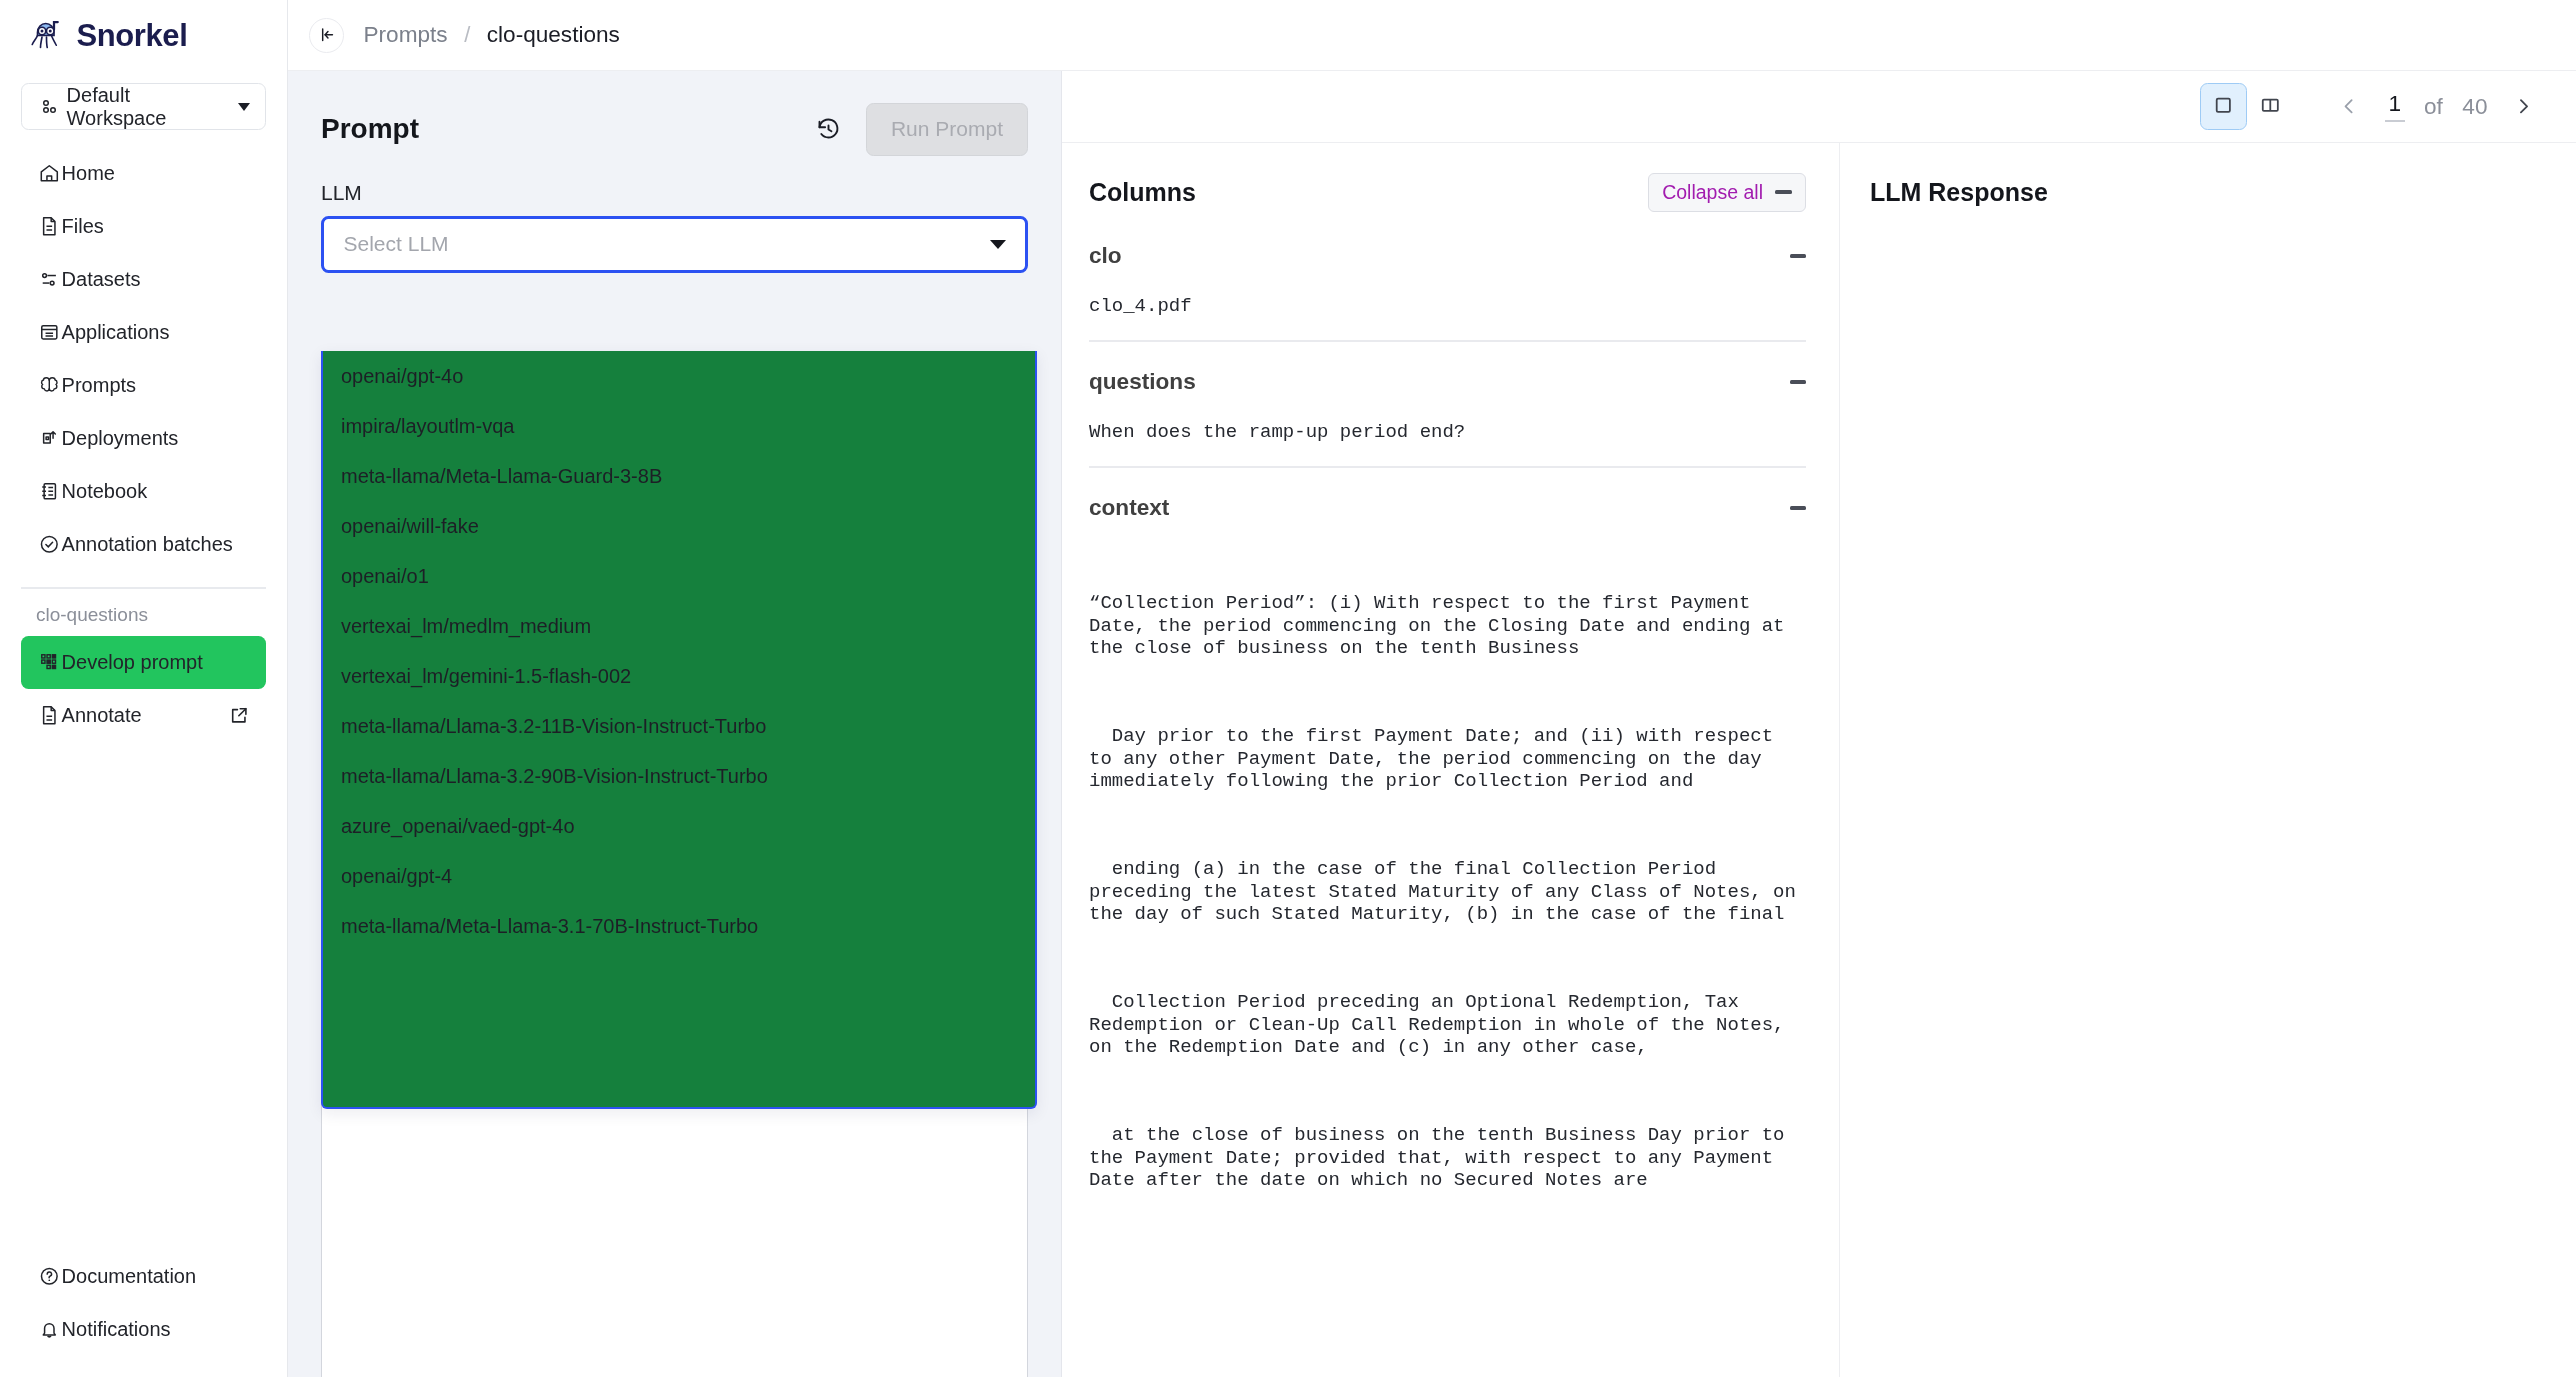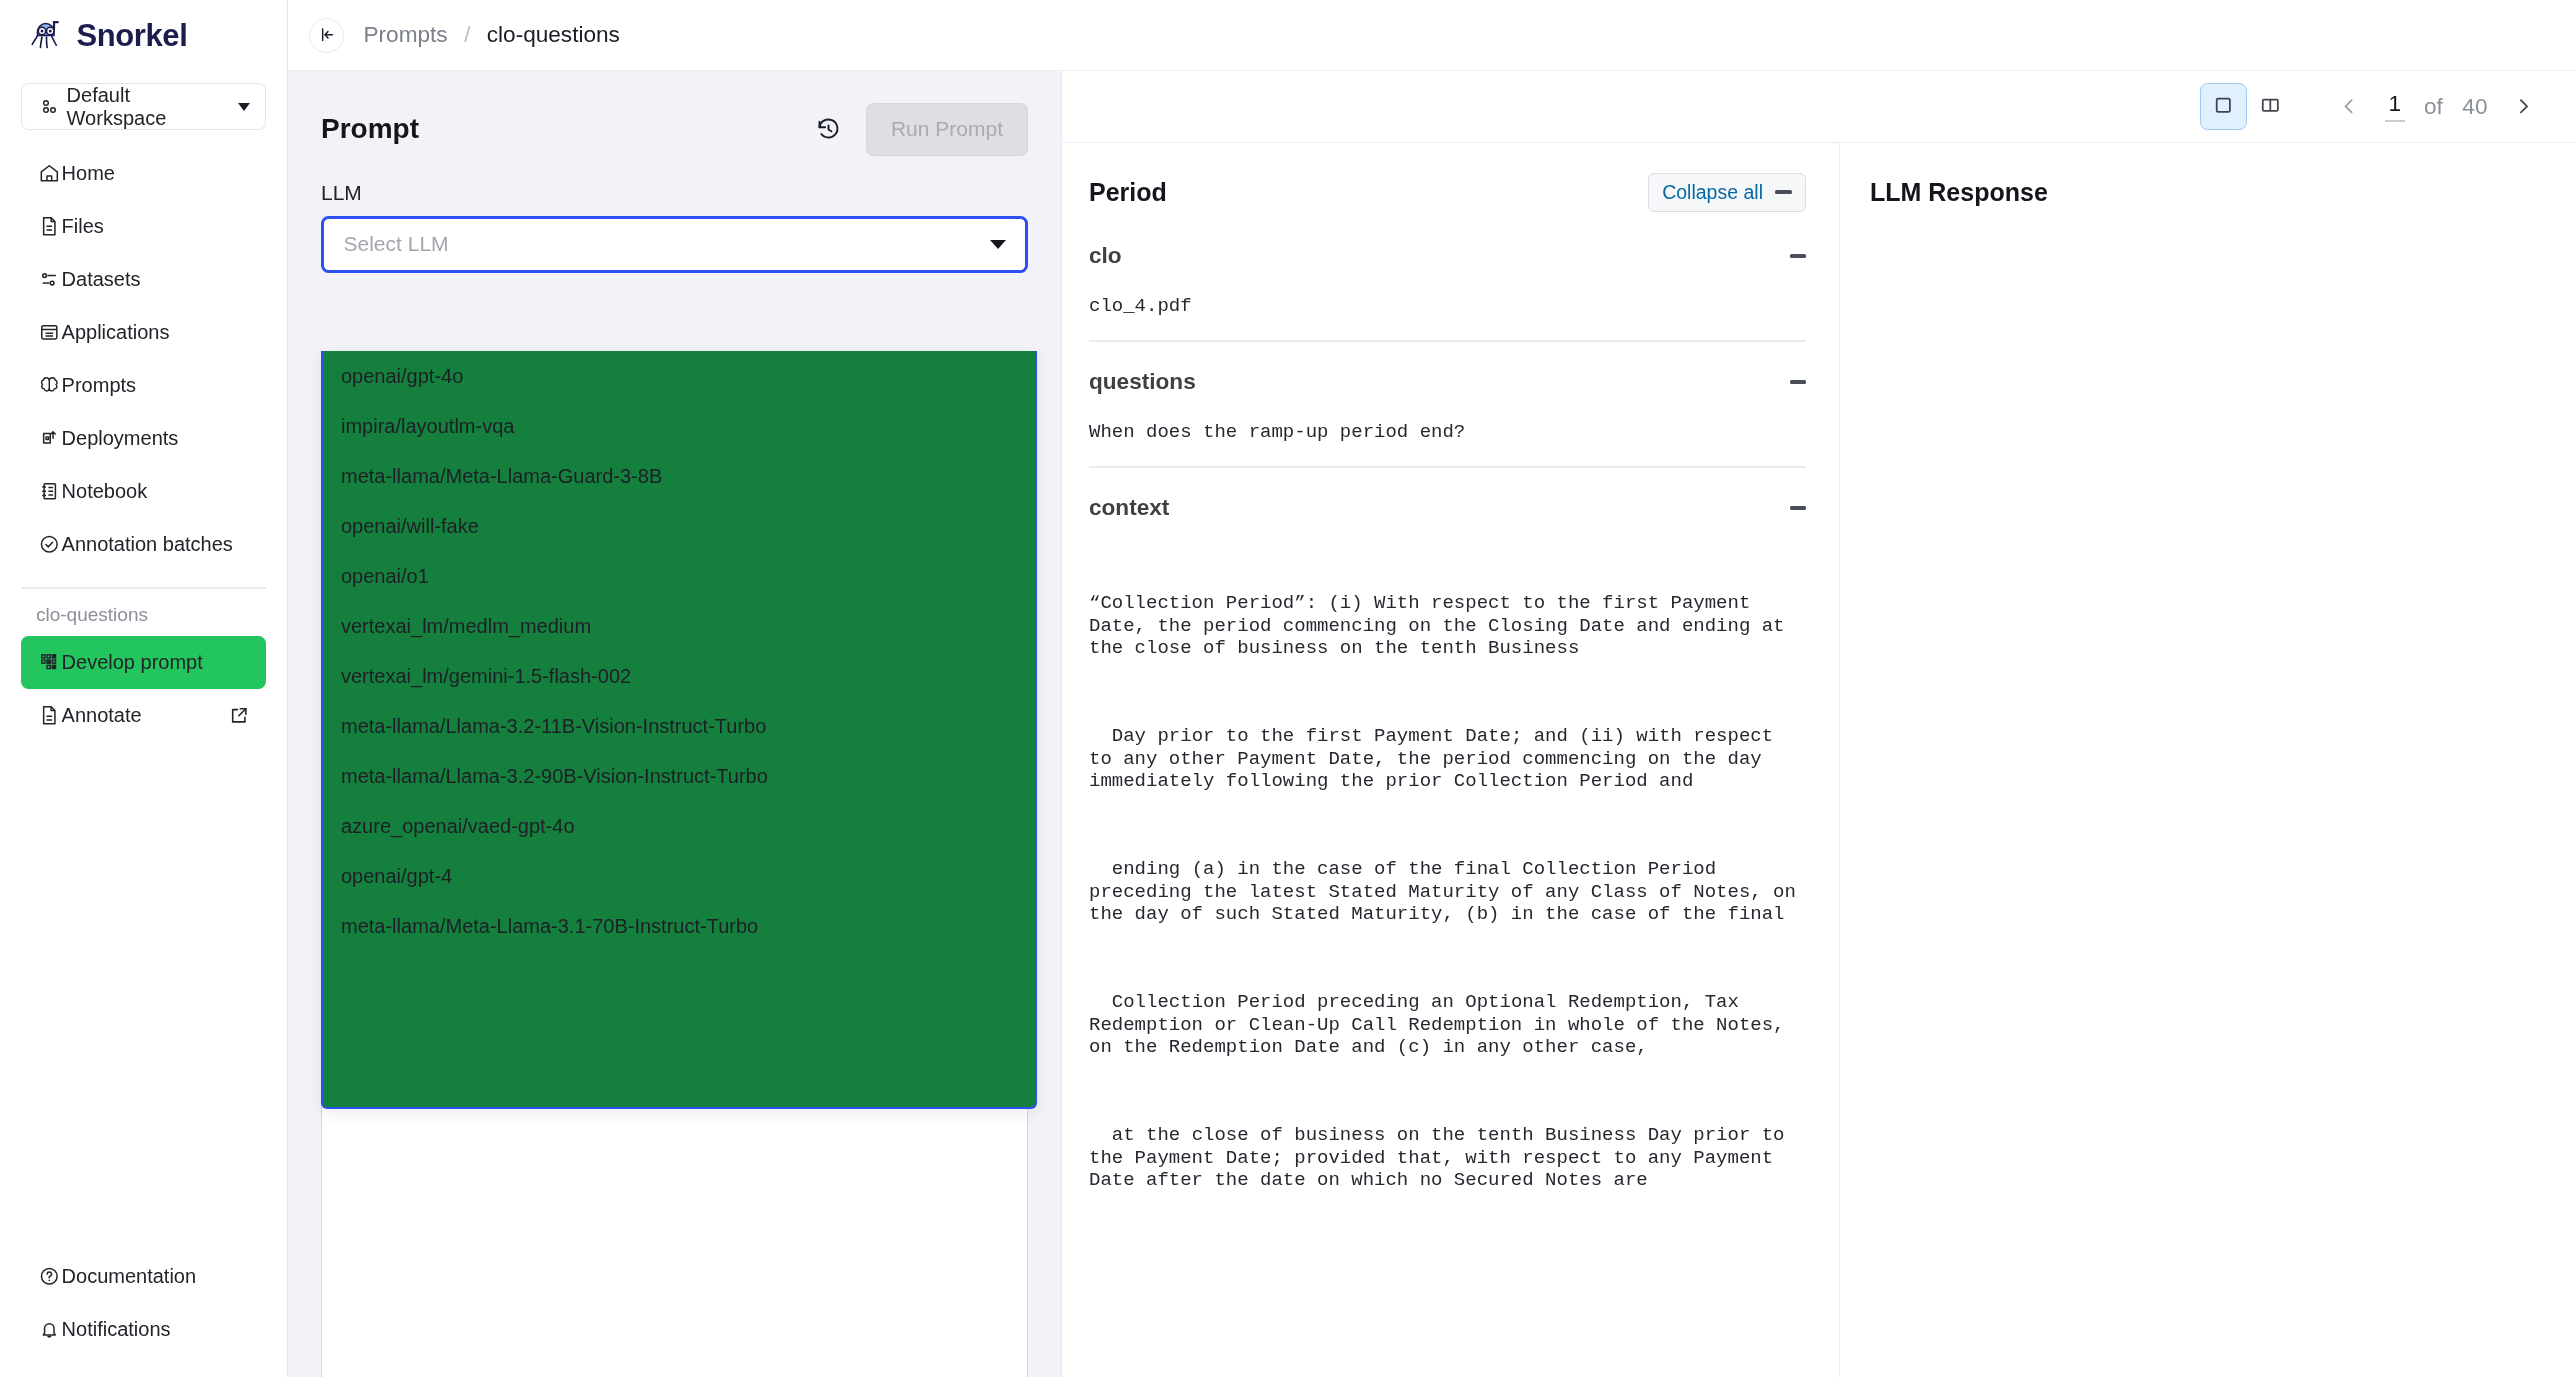--- a/index.html
+++ b/index.html
@@ -152,21 +152,21 @@
     width: 777px; flex: 0 0 777px; padding: 25.6px 33px 0 27px;
     overflow: hidden; min-height: 0;
   }
   .pane-head { display: flex; align-items: center; height: 47px; }
   .pane-title { font-size: 25px; font-weight: 700; color: #14161c; flex: 1; }
   .collapse-all {
     height: 39px; padding: 0 13.5px; border: 1.5px solid #dcdee4;
     border-radius: 6px; background: #f6f7f9; display: flex;
     align-items: center; gap: 12px; cursor: pointer;
   }
-  .collapse-all-label { font-size: 19.5px; color: #0369a1; }
+  .collapse-all-label { font-size: 19.5px; color: #a21caf; }
   .minus { width: 16.5px; height: 3.8px; background: #4a4e58; border-radius: 1.5px; }
 
   .col-block { padding-top: 22.6px; }
   .col-head { display: flex; align-items: center; height: 36px; cursor: pointer; }
   .col-name { font-size: 22.6px; font-weight: 700; color: #404040; flex: 1; }
   .col-body {
     font-family: "Liberation Mono", "DejaVu Sans Mono", monospace;
     font-size: 19px; color: #25282f; line-height: 1.18;
     padding: 21px 0 22.6px 0; white-space: pre-wrap; word-break: break-word;
   }
@@ -459,21 +459,21 @@
                 <path d="m9.5 5.5 6.5 6.5-6.5 6.5"></path>
               </svg>
             </span>
           </div>
         </div>
 
         <div class="panes">
 
           <div class="columns-pane">
             <div class="pane-head">
-              <span class="pane-title">Period</span>
+              <span class="pane-title">Columns</span>
               <div class="collapse-all">
                 <span class="collapse-all-label">Collapse all</span>
                 <span class="minus"></span>
               </div>
             </div>
 
             <div class="col-block">
               <div class="col-head">
                 <span class="col-name">clo</span>
                 <span class="minus"></span>

